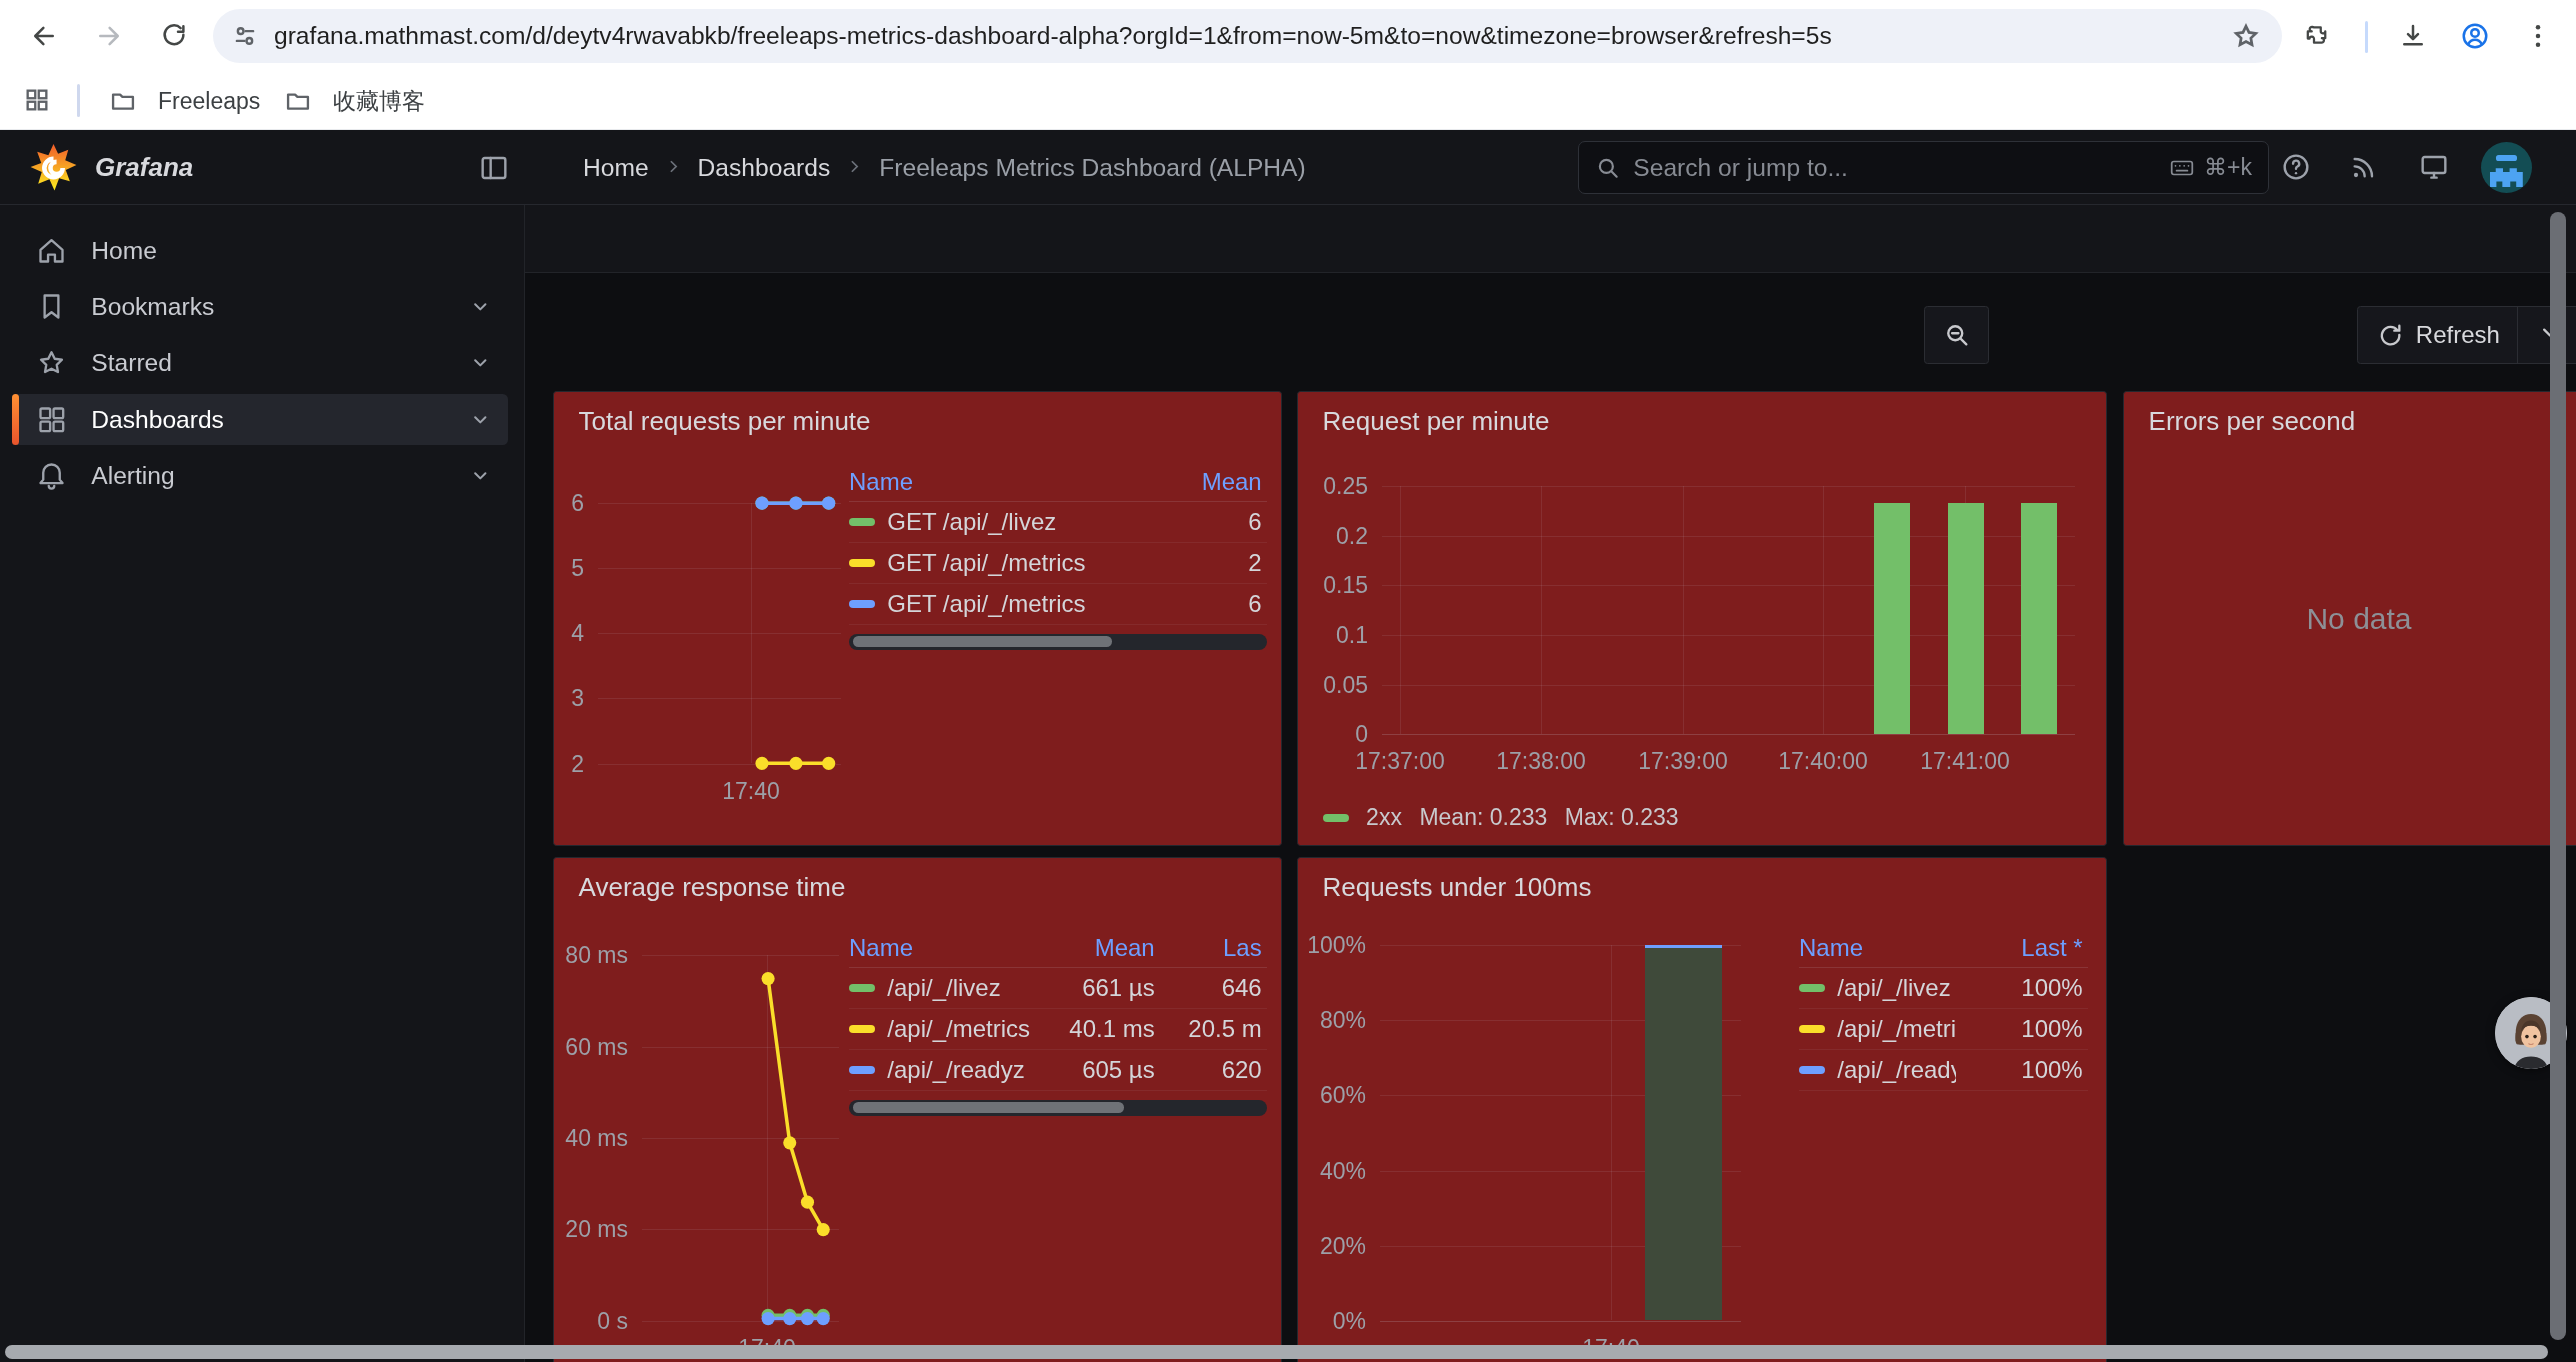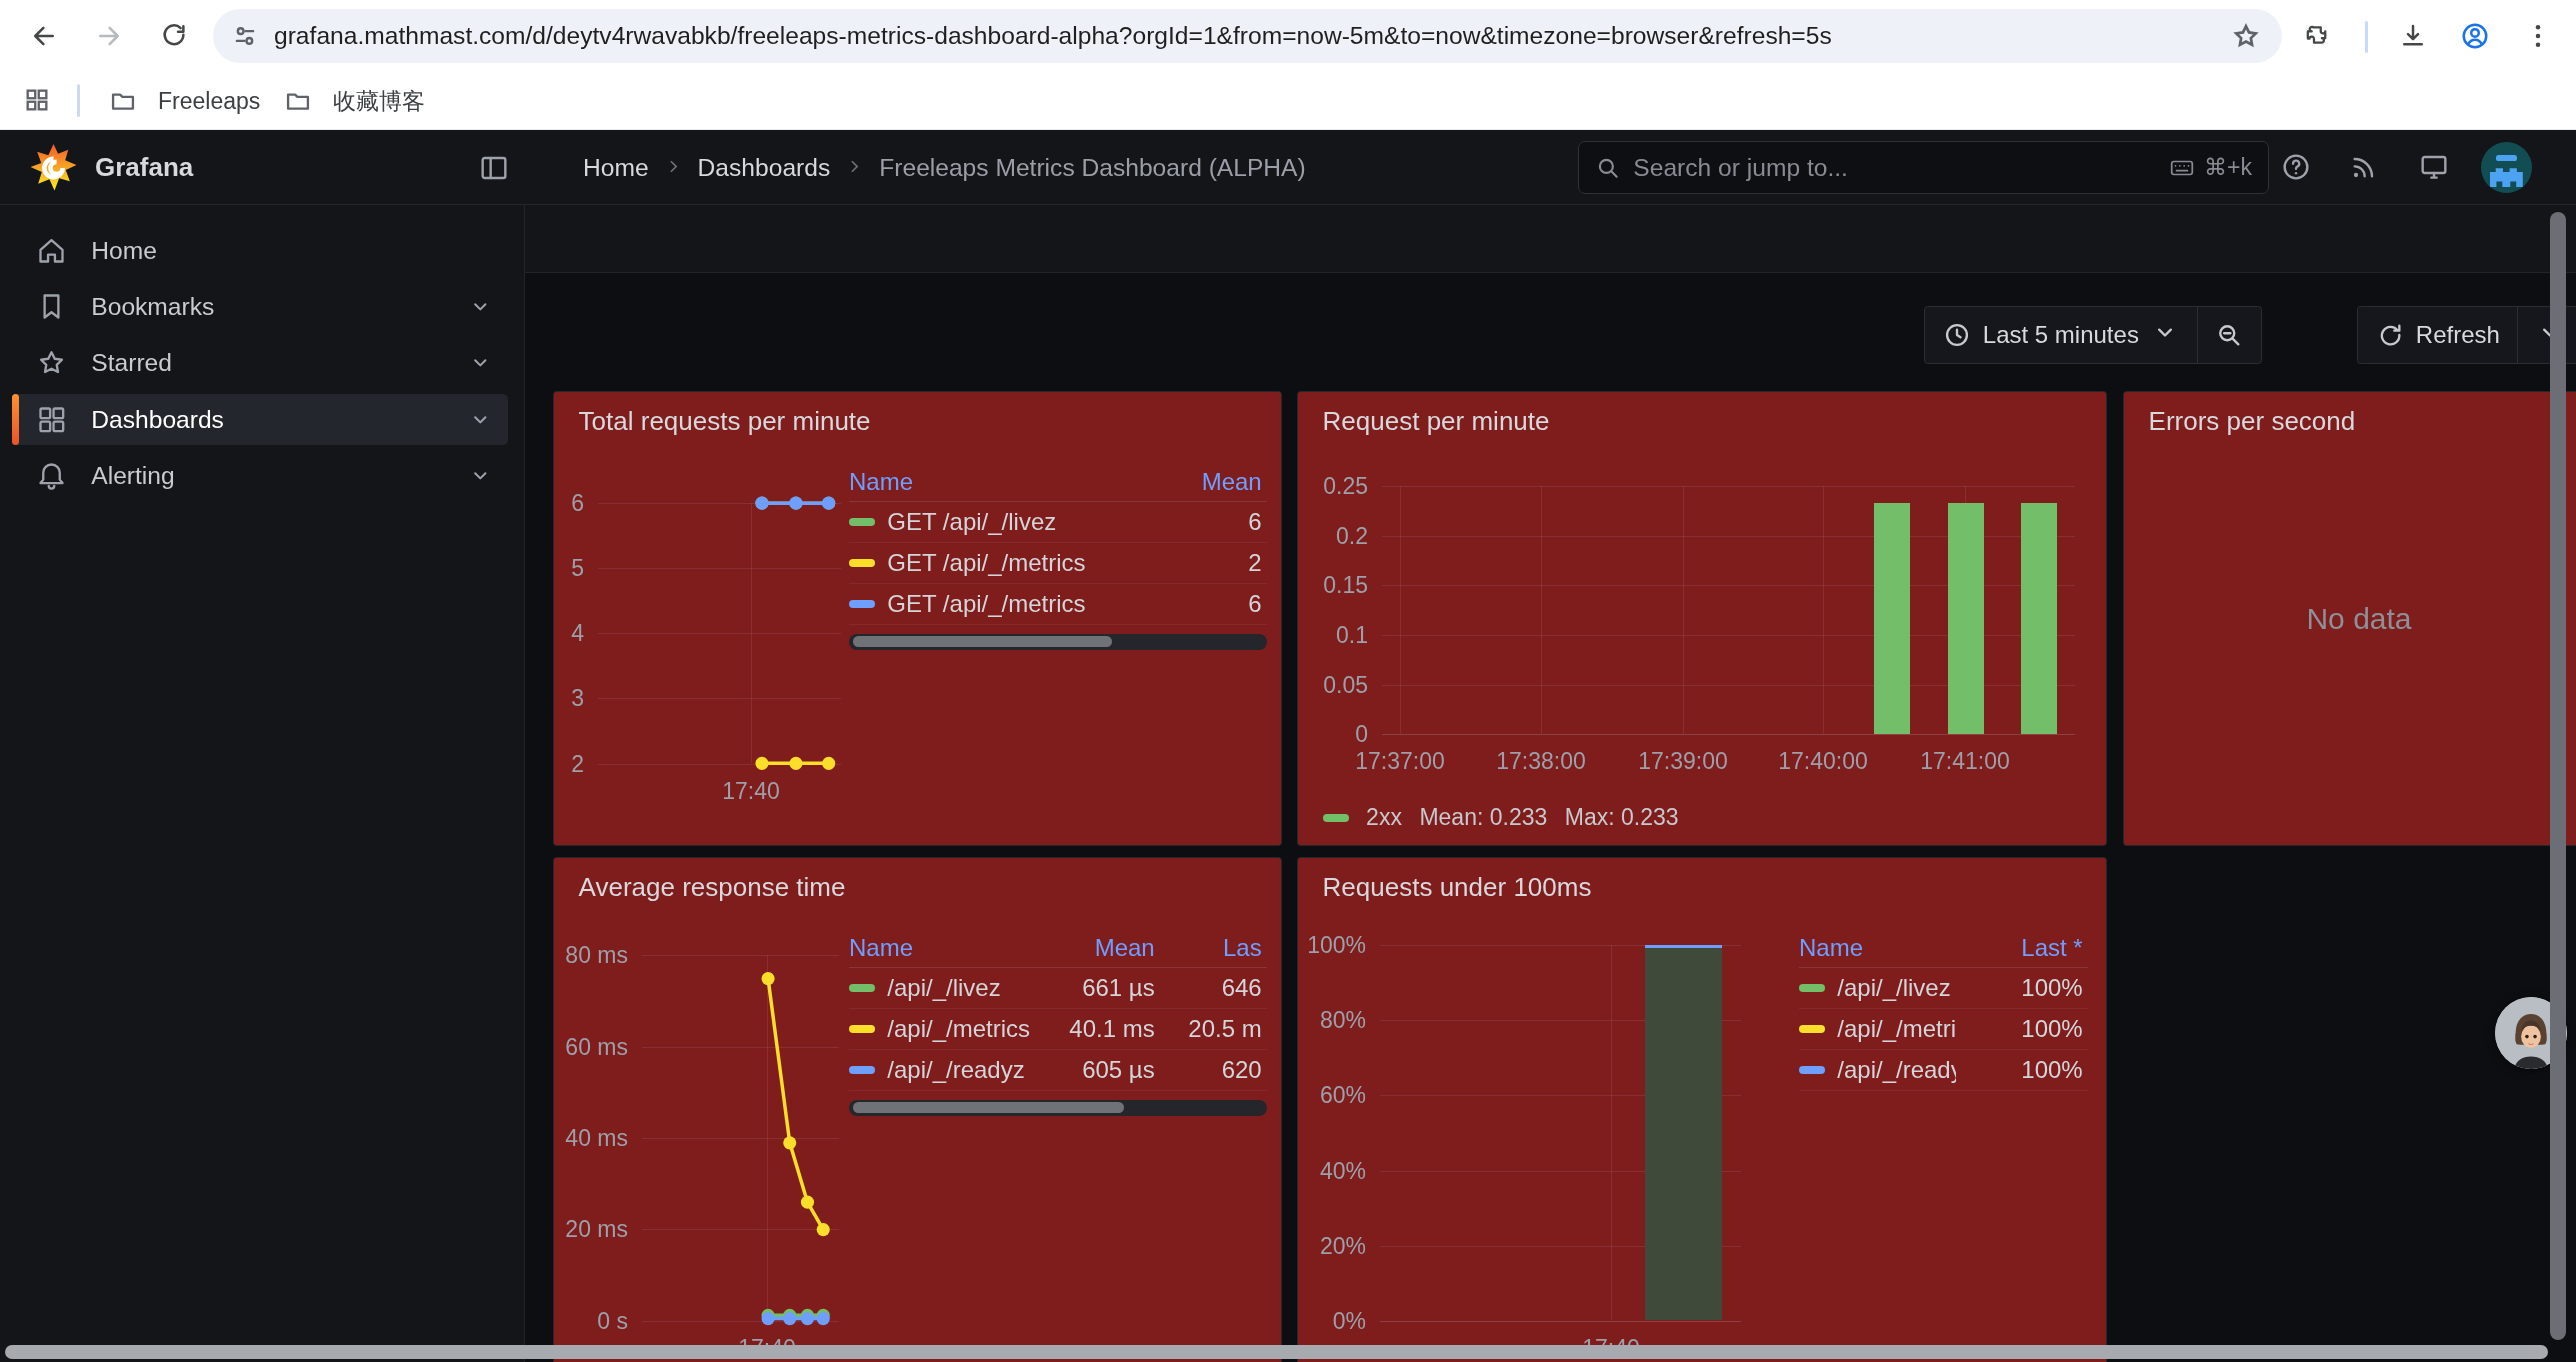--- a/index.html
+++ b/index.html
@@ -19,21 +19,21 @@
   #bookmarks-bar { position:absolute; left:0; top:72px; width:2576px; height:58px; background:#ffffff; border-bottom:0.9px solid #e8eaed; z-index:29; }
   .bm-icon svg { width:28px; height:28px; stroke:#5f6368; stroke-width:2; fill:none; }
   #apps-icon { position:absolute; left:23px; top:14px; cursor:pointer; }
   .bm-sep { position:absolute; left:77px; top:12.3px; width:2.6px; height:33px; background:#cfd8ee; border-radius:1.8px; }
   .bm-chip { position:absolute; top:7px; height:44px; display:flex; align-items:center; gap:21px; padding:0 16px; border-radius:22px; cursor:pointer; }
   .bm-chip span { font-size:23px; color:#3c4043; }
 
   
   #gf-header { position:absolute; left:0; top:130px; width:2576px; height:75px; background:#141519; border-bottom:0.9px solid #26282e; z-index:20; }
   #gf-logo { position:absolute; left:28px; top:12.3px; width:51px; height:51px; cursor:pointer; }
-  #gf-brand { position:absolute; left:95px; top:22px; font-size:26px; font-weight:700; color:#d8d9dd; }
+  #gf-brand { position:absolute; left:95px; top:22px; font-size:26px; font-weight:700; color:#d8d9dd;font-style:italic; }
   #dock-icon { position:absolute; left:478px; top:22px; cursor:pointer; }
   #dock-icon svg, .gfh-icon svg { width:32px; height:32px; stroke:#9da2ab; stroke-width:1.8; fill:none; stroke-linecap:round; stroke-linejoin:round; }
   #breadcrumb { position:absolute; left:583px; top:0; height:75px; display:flex; align-items:center; gap:14px; }
   .crumb { font-size:24.6px; color:#d8d9dd; cursor:pointer; white-space:nowrap; }
   .crumb.current { color:#9a9fa7; cursor:default; }
   .crumb-sep svg { width:21px; height:21px; stroke:#6c717a; stroke-width:2; fill:none; }
   #gf-search { position:absolute; left:1578px; top:11.4px; width:691px; height:53px; background:#0e0f13; border:0.9px solid #2e3138; border-radius:7px; display:flex; align-items:center; cursor:text; }
   #gf-search .mag { margin-left:16px; }
   #gf-search svg { width:26px; height:26px; stroke:#878b93; stroke-width:2; fill:none; stroke-linecap:round; }
   #search-placeholder { margin-left:12.3px; font-size:24.6px; color:#878b93; flex:1; }
@@ -330,30 +330,20 @@
     </div>
   <div id="share-caret">
       <span class="caret"><svg viewBox="0 0 24 24">
           <path d="M7 10l5 5 5-5"></path>
         </svg></span>
     </div>
 </div>
 
 <div id="row-time">
   <div class="tgroup" style="left:1399px;">
-    <div class="tseg">
-      <svg viewBox="0 0 24 24">
-          <circle cx="12" cy="12" r="8.5"></circle>
-          <path d="M12 7.5V12l3 2"></path>
-        </svg>
-      <span>Last 5 minutes</span>
-      <span class="caret"><svg viewBox="0 0 24 24" style="stroke:#c8c9cd;">
-            <path d="M7 10l5 5 5-5"></path>
-          </svg></span>
-    </div>
     <div class="tseg">
       <svg viewBox="0 0 24 24">
           <circle cx="10.5" cy="10.5" r="6"></circle>
           <path d="M15.5 15.5 20 20M7.8 10.5h5.4"></path>
         </svg>
     </div>
   </div>
   <div class="tgroup" style="left:1832px;">
     <div class="tseg">
       <svg viewBox="0 0 24 24">

